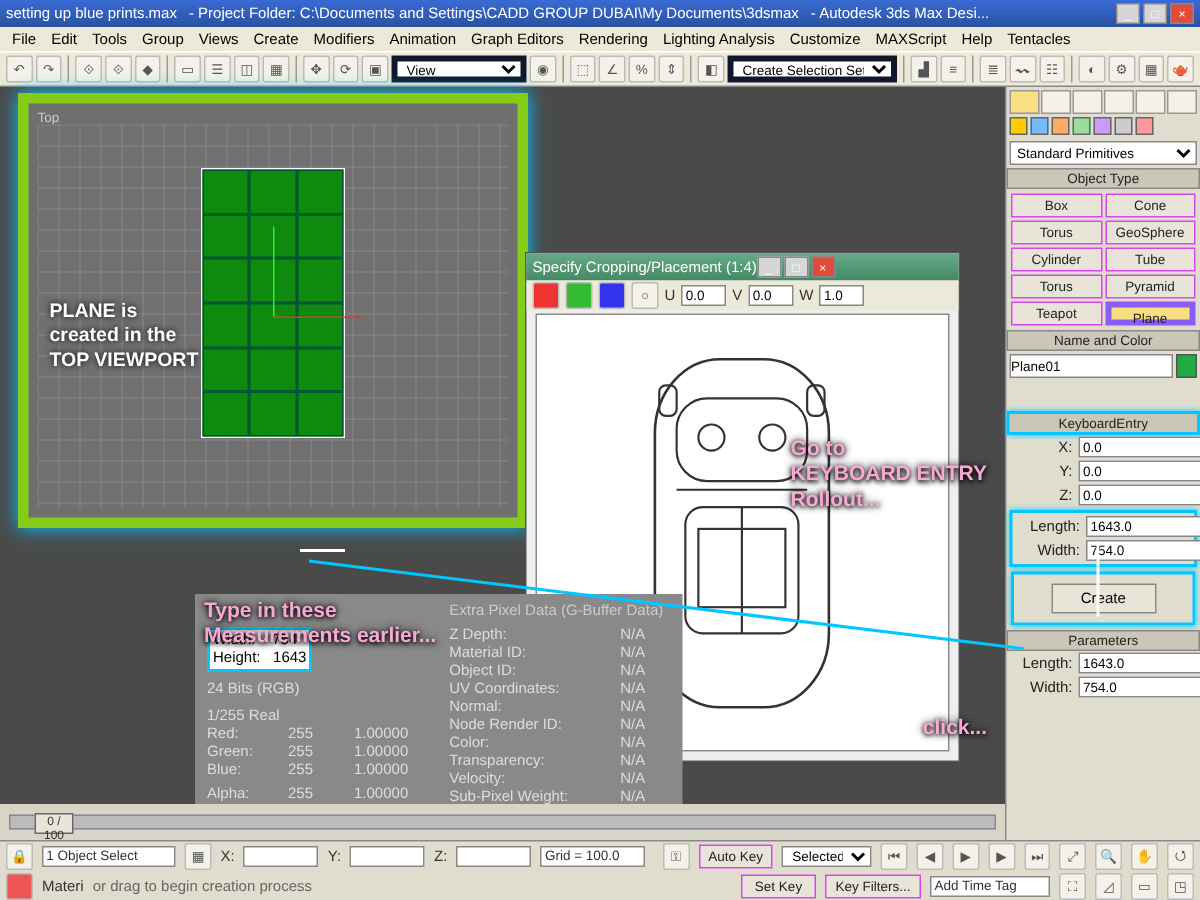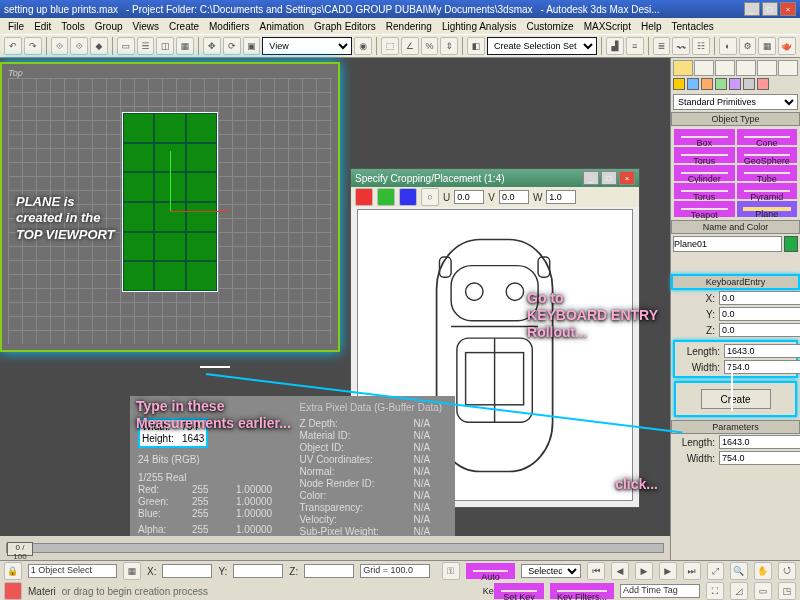--- a/index.html
+++ b/index.html
@@ -10,66 +10,66 @@
   .winbtns{display:flex;gap:2px;}
   .winbtn{width:16px;height:14px;background:#d6d6d6;border:1px solid #888;display:flex;align-items:center;justify-content:center;font-size:8px;}
   .winbtn.close{background:#e04b3a;color:#fff;}
   
   .menubar{height:16px;background:#ece9d8;display:flex;gap:2px;padding:0 4px;align-items:center;color:#000;}
   .menubar span{padding:0 4px;}
   
   .toolbar{height:24px;background:#ece9d8;border-top:1px solid #fff;border-bottom:1px solid #888;display:flex;align-items:center;gap:2px;padding:0 4px;}
   .tbtn{width:18px;height:18px;background:#f4f2e8;border:1px solid #bbb;border-radius:2px;display:flex;align-items:center;justify-content:center;font-size:9px;color:#555;}
   .tool-sep{width:1px;height:18px;background:#999;margin:0 2px;}
-  .tool-dd{height:18px;background:#fff;border:1px solid #0f172a;font-size:9px;padding:0 2px;min-width:90px;}
+  .tool-dd{height:18px;background:#fff;border:4px solid #0f172a;font-size:9px;padding:0 2px;min-width:90px;}
   
   .main{position:absolute;top:58px;left:0;right:130px;bottom:64px;background:#4a4a4a;}
   .side{position:absolute;top:58px;right:0;width:130px;bottom:40px;background:#e0ddcf;border-left:1px solid #888;}
   
-  .viewport{position:absolute;left:0;top:4px;width:340px;height:290px;background:#6f6f6f;border:2px solid #84cc16;box-shadow:0 0 12px #00c7ff;font-style:italic;}
+  .viewport{position:absolute;left:12px;top:4px;width:340px;height:290px;background:#6f6f6f;border:7px solid #84cc16;box-shadow:0 0 12px #00c7ff;}
   .vplabel{color:#ccc;font-size:9px;position:absolute;left:6px;top:4px;}
   .grid{position:absolute;inset:14px 6px 6px 6px;background-image:
      linear-gradient(#888 1px,transparent 1px),linear-gradient(90deg,#888 1px,transparent 1px);
      background-size:14px 14px;background-color:#707070;}
   .plane{position:absolute;left:50%;top:50%;transform:translate(-50%,-55%);width:96px;height:180px;background:#0e8b0e;border:1px solid #fff;display:grid;grid-template-columns:repeat(3,1fr);grid-template-rows:repeat(6,1fr);}
   .plane div{border:1px solid #053;}
   .axis-x{position:absolute;left:50%;top:50%;width:60px;height:1px;background:#e33;}
   .axis-y{position:absolute;left:50%;top:50%;height:60px;width:1px;background:#3e3;transform:translateY(-60px);}
   .vp-anno{position:absolute;left:14px;top:130px;color:#fff;font-weight:bold;font-size:13px;line-height:1.25;text-shadow:0 0 4px #000;}
   
   .infoBox{position:absolute;left:130px;top:338px;width:325px;height:180px;background:#898989;color:#ddd;padding:6px 8px;font-size:9px;}
   .infoBox .hdr{color:#ccc;margin-bottom:4px;}
   .ib-row{display:flex;gap:14px;line-height:12px;}
   .ib-col{flex:1;}
   .wh-box{background:#fff;color:#000;padding:1px 2px;border:2px solid #00c7ff;display:inline-block;}
   
   .imgwin{position:absolute;left:350px;top:110px;width:290px;height:340px;background:#eee;border:1px solid #555;}
-  .imgwin .iwtitle{height:18px;background:linear-gradient(#6a8,#486);color:#fff;font-size:9px;display:flex;align-items:center;justify-content:space-between;padding:0 4px;}
+  .imgwin .iwtitle{height:18px;background:linear-gradient(#6a8,#486);color:#fff;font-size:9px;display:flex;align-items:center;padding:0 4px;}
   .imgwin .iwtool{height:20px;background:#ece9d8;display:flex;align-items:center;gap:4px;padding:0 4px;font-size:9px;color:#333;}
   .carstage{position:absolute;top:40px;left:6px;right:6px;bottom:6px;background:#fff;border:1px solid #888;overflow:hidden;display:flex;align-items:center;justify-content:center;}
   
   .side .tabrow{height:18px;display:flex;gap:1px;padding:2px;}
   .side .tabrow .t{flex:1;height:16px;background:#f4f2e8;border:1px solid #999;}
   .side .colorrow{height:16px;display:flex;padding:2px;gap:2px;}
   .side .colorrow div{width:12px;height:12px;border:1px solid #666;}
   .rollout-hdr{background:#cac7b8;border:1px solid #888;text-align:center;padding:1px;font-size:9px;color:#222;}
   .side select,.side input[type=text]{width:100%;height:16px;font-size:9px;background:#fff;border:1px solid #888;}
   .btn-grid{display:grid;grid-template-columns:1fr 1fr;gap:2px;padding:3px;}
-  .sbtn{height:16px;background:#e8e5d8;border:7px solid #d946ef;font-size:9px;color:#222;text-align:center;line-height:14px;}
-  .sbtn.active{background:#f8e080;border:6px solid #8b5cf6;}
+  .sbtn{height:16px;background:#e8e5d8;border:1px solid #d946ef;font-size:9px;color:#222;text-align:center;line-height:14px;}
+  .sbtn.active{background:#f8e080;border:4px solid #8b5cf6;}
   .param{display:flex;align-items:center;gap:4px;padding:1px 4px;}
   .param label{flex:0 0 40px;text-align:right;color:#222;}
   .spin{flex:1;display:flex;}
   .spin input{flex:1;height:14px;font-size:9px;border:1px solid #888;padding:0 2px;}
   .highlight-blue{border:2px solid #00c7ff !important;box-shadow:0 0 4px #00c7ff;margin-top:20px;}
   .create-btn{width:70px;height:20px;margin:4px auto;display:block;background:#e8e5d8;border:1px solid #888;font-size:10px;}
   
   .timeline{position:absolute;left:0;right:130px;bottom:40px;height:24px;background:#d8d5c8;display:flex;align-items:center;padding:0 6px;gap:6px;color:#333;}
   .slider{flex:1;height:10px;background:#bbb;border:1px solid #888;position:relative;}
-  .slider .thumb{position:absolute;left:0;top:-2px;width:26px;height:14px;background:#e8e5d8;border:1px solid #666;font-size:8px;text-align:center;}
+  .slider .thumb{position:absolute;left:16px;top:-2px;width:26px;height:14px;background:#e8e5d8;border:1px solid #666;font-size:8px;text-align:center;}
   .status{position:absolute;left:0;right:0;bottom:0;height:40px;background:#e0ddcf;border-top:1px solid #888;}
   .status .row{height:20px;display:flex;align-items:center;gap:6px;padding:0 4px;color:#333;}
   .stat-field{height:14px;background:#fff;border:1px solid #888;padding:0 2px;font-size:9px;}
   
   .anno{position:absolute;color:#f9a8d4;font-weight:bold;font-size:14px;text-shadow:0 1px 3px #000,0 0 6px #000;line-height:1.2;}
   .line{position:absolute;background:#fff;height:2px;transform-origin:left center;}
   .line.blue{background:#00c7ff;}
   svg.car{width:80%;height:90%;}
 </style>
 </head>

